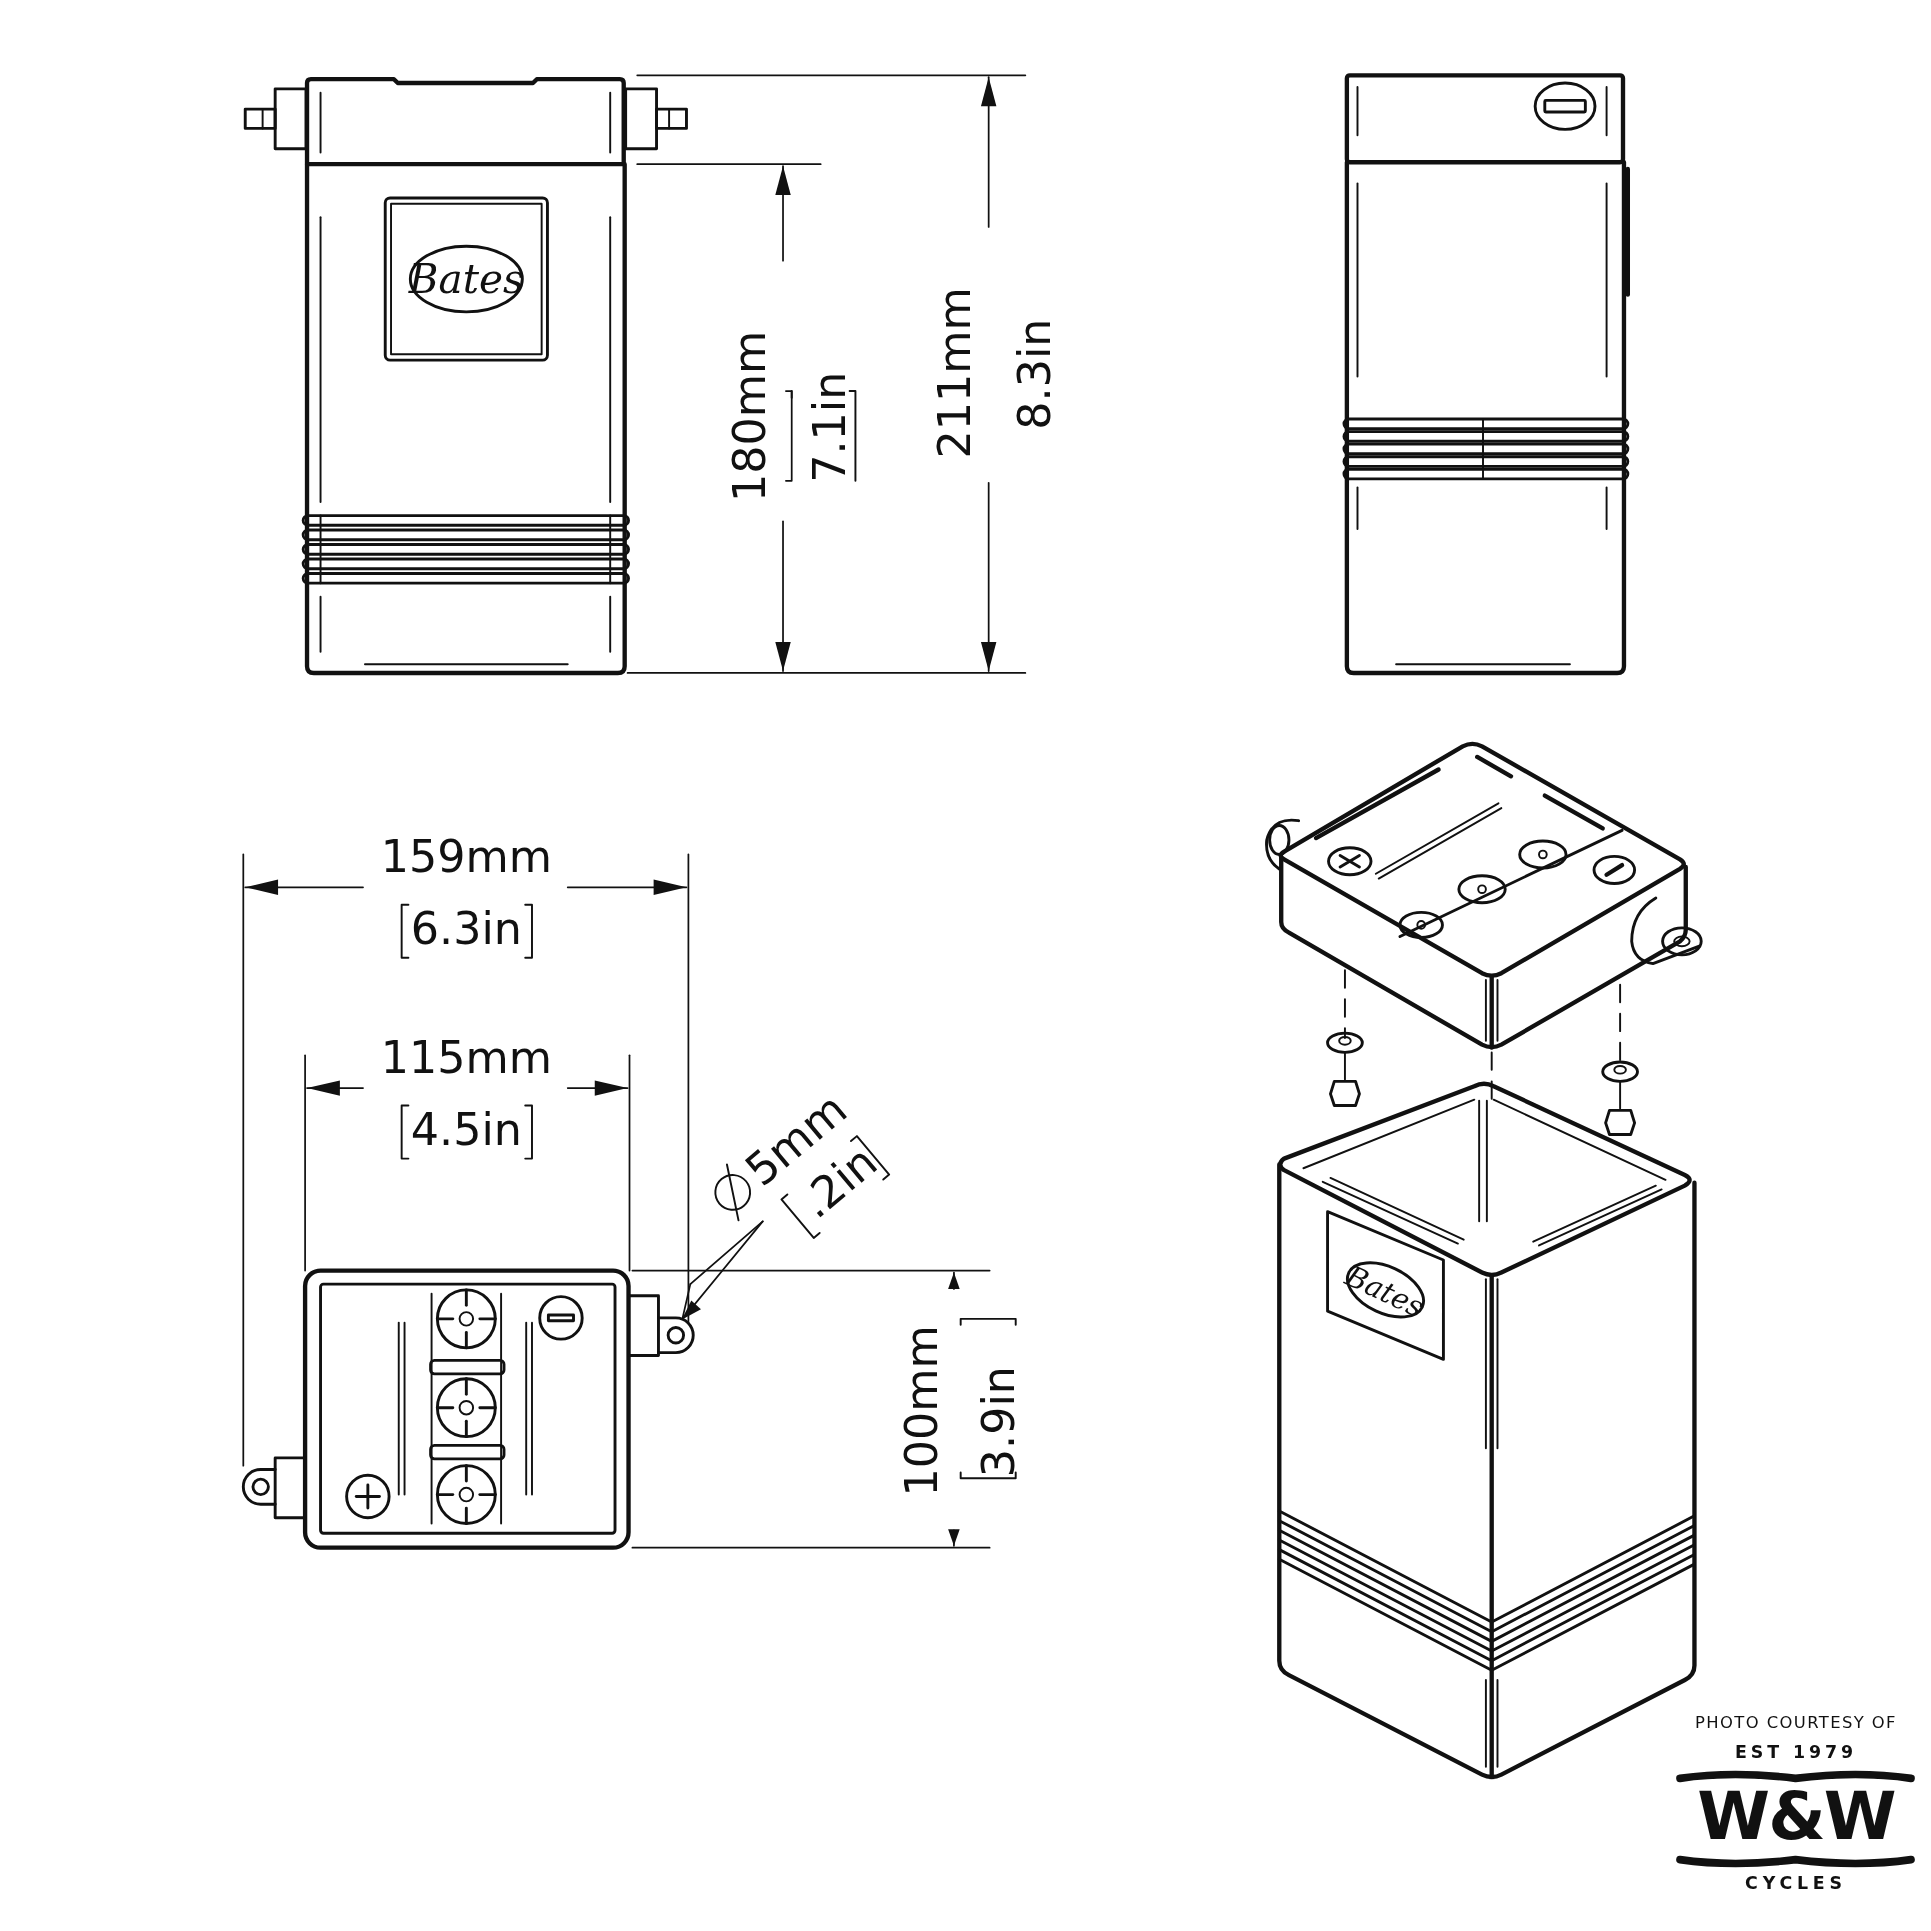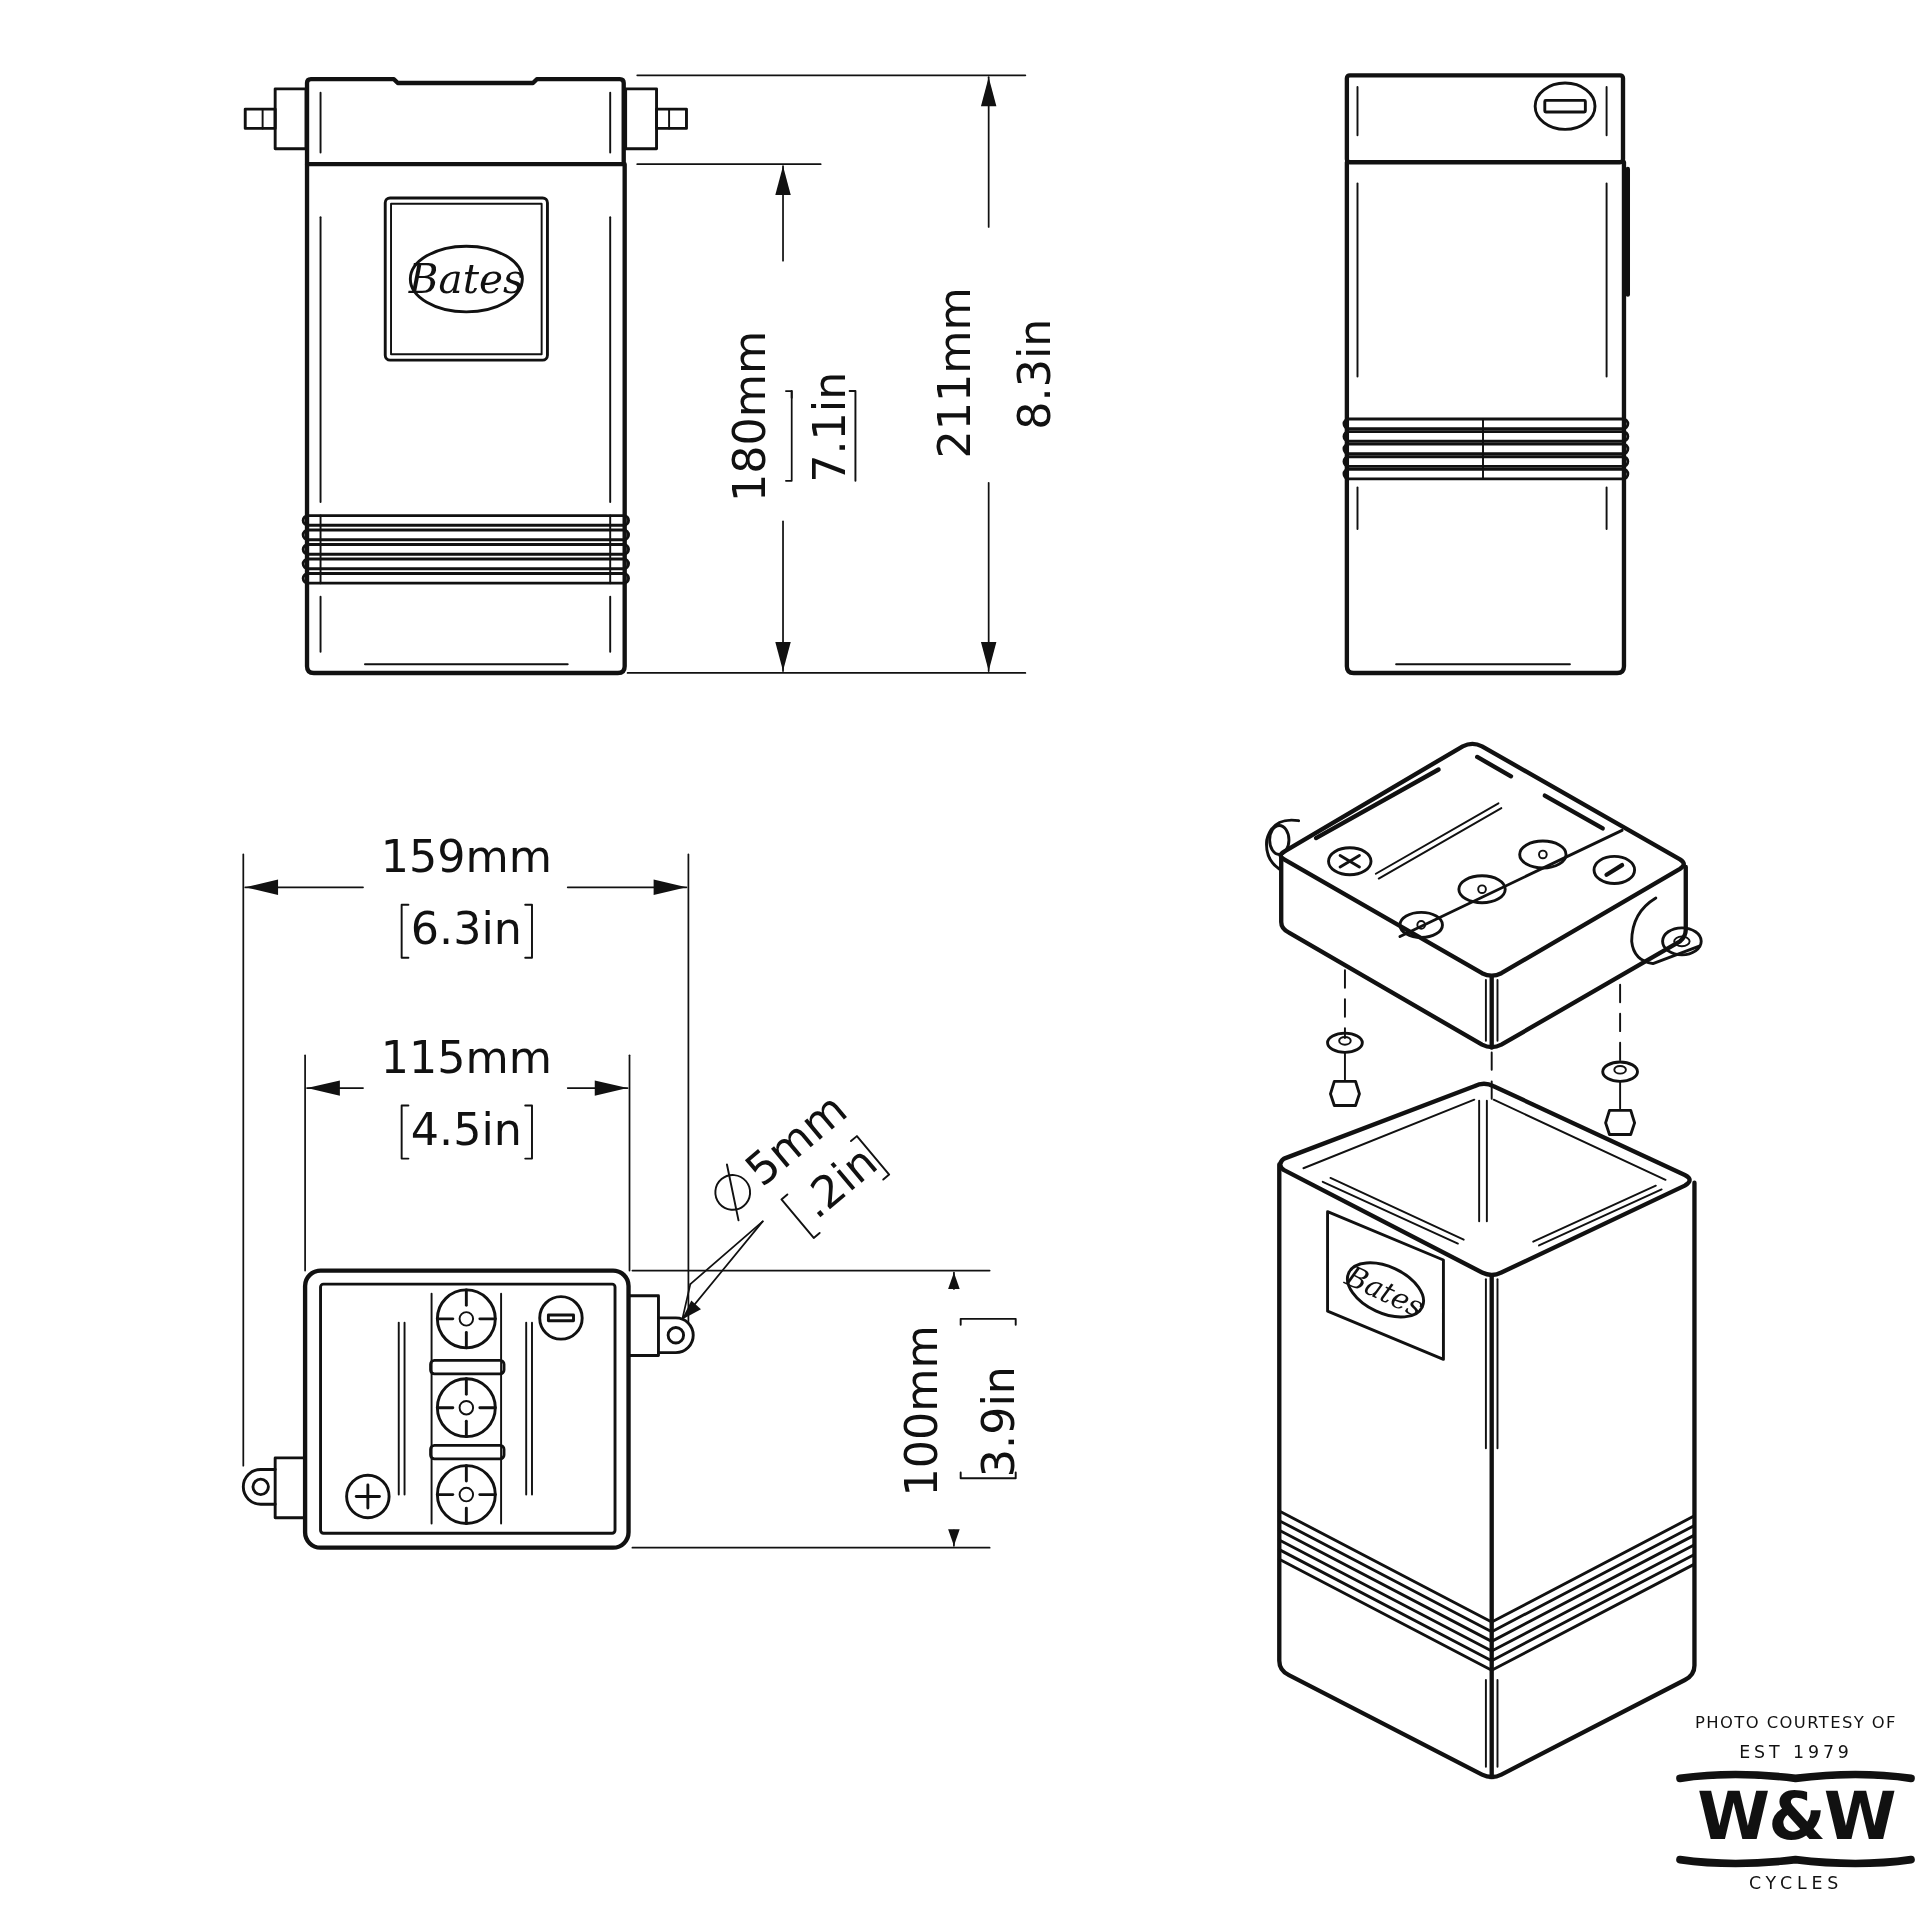--- a/index.html
+++ b/index.html
@@ -9,24 +9,24 @@
   .ln { stroke: #111; fill: none; stroke-linecap: round; stroke-linejoin: round; }
   .thk { stroke-width: 4.5; }
   .med { stroke-width: 3; }
   .thn { stroke-width: 2; }
   .dim { stroke-width: 1.8; }
   .dash { stroke-dasharray: 18 12; }
   .dimtxt { font-family: "DejaVu Sans", sans-serif; font-size: 46px; fill: #111; }
   .credit { position: absolute; left: 1661px; width: 270px; text-align: center;
             font-family: "DejaVu Sans", sans-serif; color: #111; }
   .credit-top { top: 1713px; font-size: 16.4px; letter-spacing: 1.4px; }
-  .credit-est { top: 1742px; font-size: 17.4px; font-weight: normal; letter-spacing: 3.9px; }
+  .credit-est { top: 1742px; font-size: 17.4px; font-weight: bold; letter-spacing: 3.9px; }
   .credit-mark { top: 1773px; font-size: 66px; font-weight: bold; letter-spacing: -1.9px;
                  line-height: 87px; font-family: "DejaVu Sans", sans-serif; }
-  .credit-cyc { top: 1873px; font-size: 17.4px; font-weight: normal; letter-spacing: 4.8px; }
+  .credit-cyc { top: 1873px; font-size: 17.4px; font-weight: bold; letter-spacing: 4.8px; }
   .wave { position: absolute; left: 1675px; }
 </style>
 </head>
 <body>
 
 <svg class="canvas" width="1931" height="1931" viewBox="0 0 2000 2000">
 
   <g>
 
     <path class="ln thk" d="M318,170 L318,86 Q318,82 322,82 L408,82 L412,86 L432,86 L552,86 L556,82 L642,82 Q646,82 646,86 L646,170 Z"></path>

